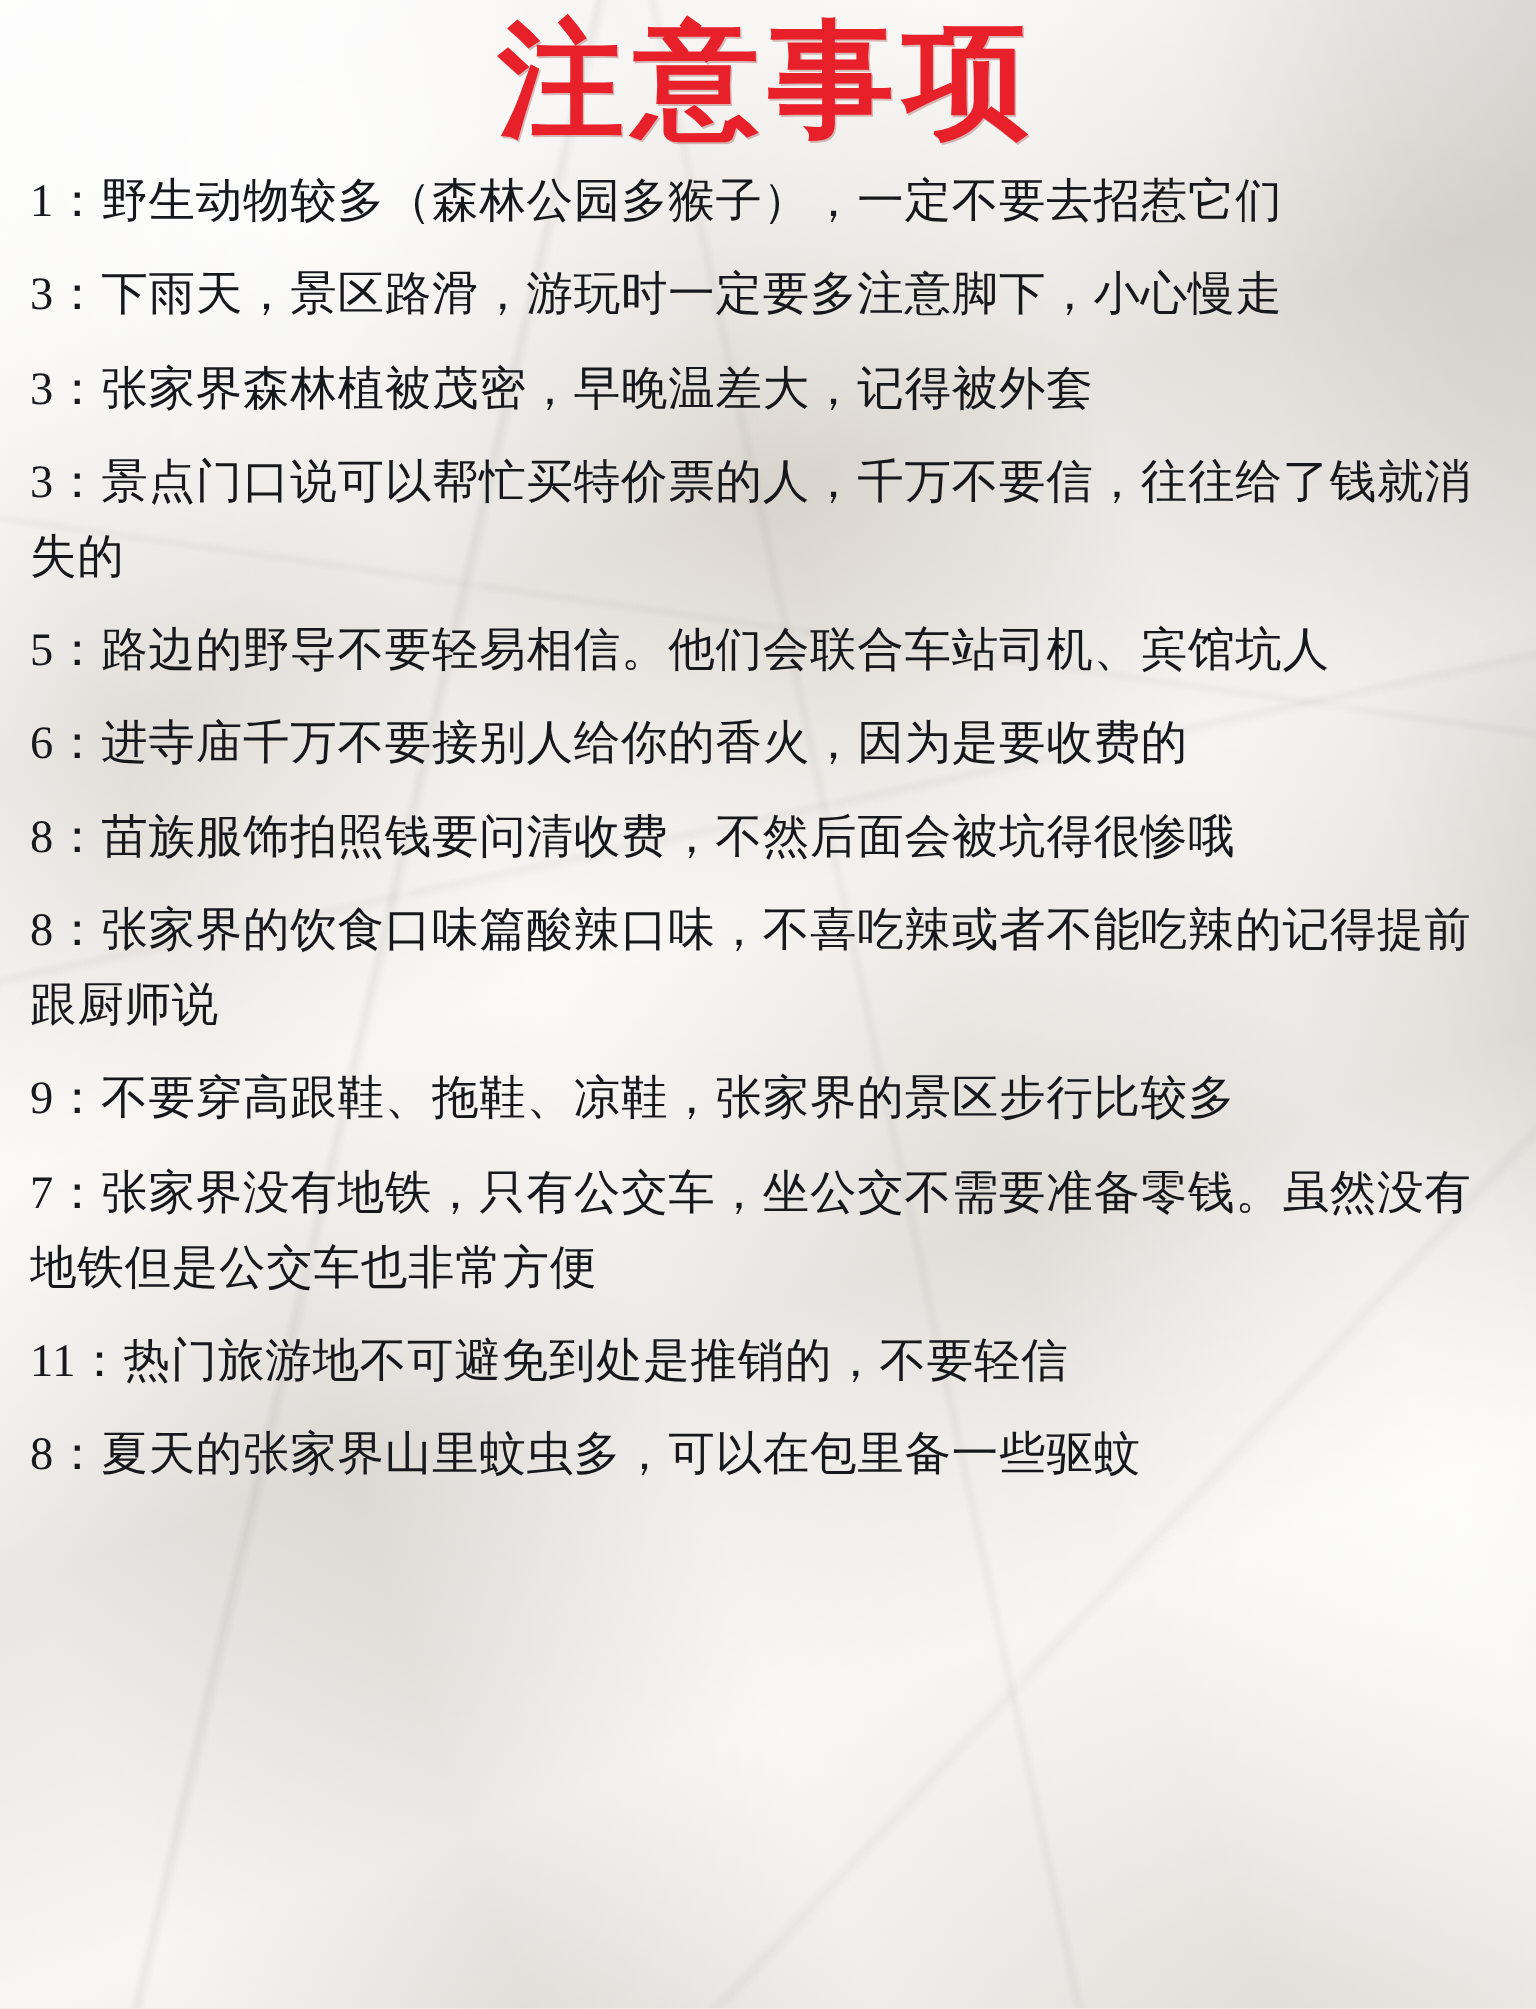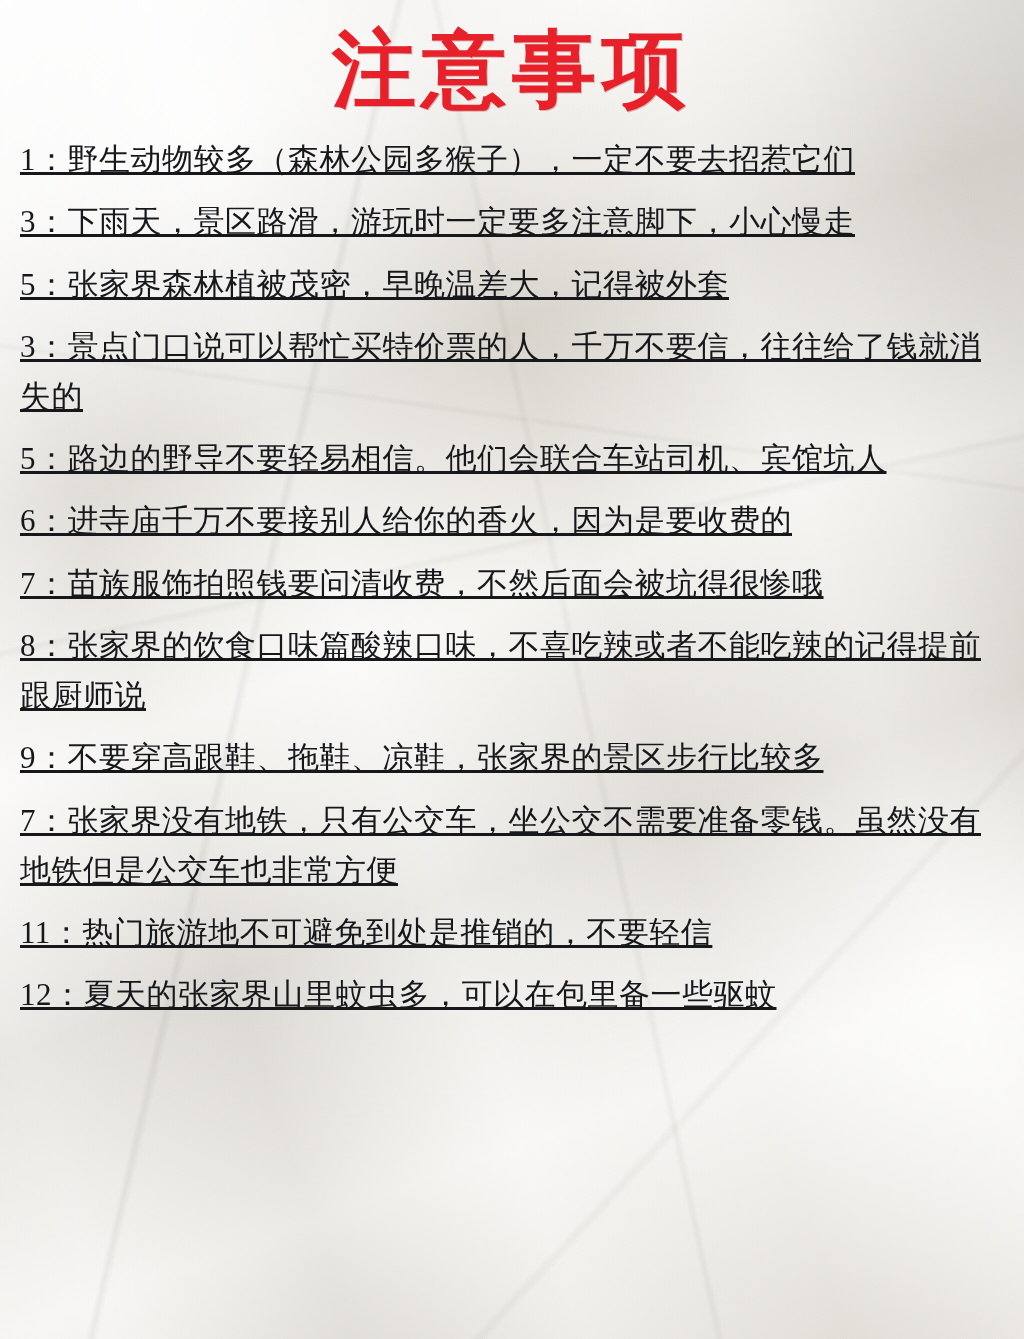--- a/index.html
+++ b/index.html
@@ -49,21 +49,21 @@
   }
 
   .content {
     position: relative;
     z-index: 2;
     padding: 0 18px;
   }
 
   
   .title {
-    margin: 16px;
+    margin: 0;
     padding-top: 4px;
     text-align: center;
     font-family: "DejaVu Sans", "Liberation Sans", sans-serif;
     font-weight: 700;
     font-size: 84px;
     line-height: 1.18;
     letter-spacing: 6px;
     color: #e8202a;
     text-shadow: 1px 1px 0 rgba(120,0,0,0.25);
   }
@@ -76,40 +76,39 @@
   }
   .note {
     font-size: 31px;
     line-height: 1.62;
     color: #16181c;
     letter-spacing: 0.5px;
     margin: 0 0 12px 0;
     padding: 0 4px 0 2px;
     text-align: left;
     font-weight: 500;
-    text-decoration: underline;
   }
 </style>
 </head>
 <body>
 
 <div class="page">
   <div class="creases"></div>
 
   <div class="content">
     <h1 class="title">注意事项</h1>
 
     <ul class="notes">
       <li class="note">1：野生动物较多（森林公园多猴子），一定不要去招惹它们</li>
       <li class="note">3：下雨天，景区路滑，游玩时一定要多注意脚下，小心慢走</li>
-      <li class="note">5：张家界森林植被茂密，早晚温差大，记得被外套</li>
+      <li class="note">3：张家界森林植被茂密，早晚温差大，记得被外套</li>
       <li class="note">3：景点门口说可以帮忙买特价票的人，千万不要信，往往给了钱就消失的</li>
       <li class="note">5：路边的野导不要轻易相信。他们会联合车站司机、宾馆坑人</li>
       <li class="note">6：进寺庙千万不要接别人给你的香火，因为是要收费的</li>
-      <li class="note">7：苗族服饰拍照钱要问清收费，不然后面会被坑得很惨哦</li>
+      <li class="note">8：苗族服饰拍照钱要问清收费，不然后面会被坑得很惨哦</li>
       <li class="note">8：张家界的饮食口味篇酸辣口味，不喜吃辣或者不能吃辣的记得提前跟厨师说</li>
       <li class="note">9：不要穿高跟鞋、拖鞋、凉鞋，张家界的景区步行比较多</li>
       <li class="note">7：张家界没有地铁，只有公交车，坐公交不需要准备零钱。虽然没有地铁但是公交车也非常方便</li>
       <li class="note">11：热门旅游地不可避免到处是推销的，不要轻信</li>
-      <li class="note">12：夏天的张家界山里蚊虫多，可以在包里备一些驱蚊</li>
+      <li class="note">8：夏天的张家界山里蚊虫多，可以在包里备一些驱蚊</li>
     </ul>
   </div>
 </div>
 
 </body></html>

